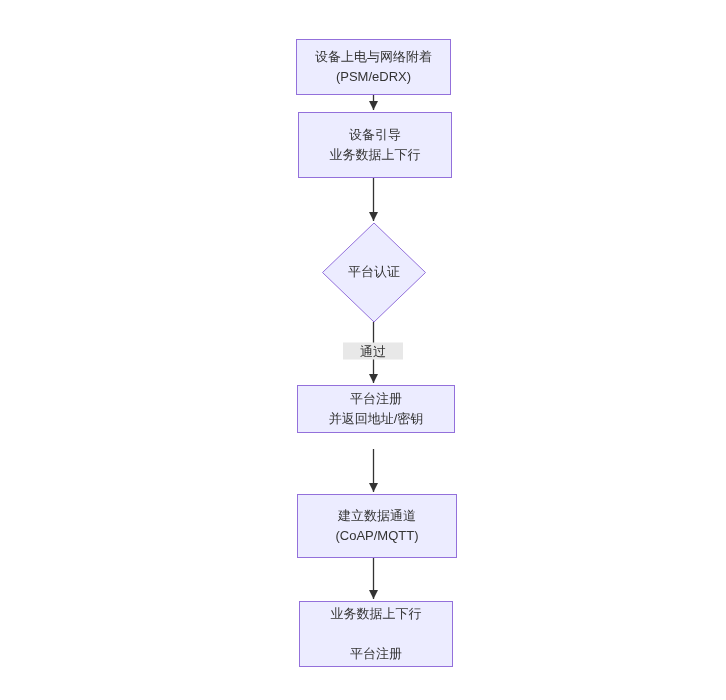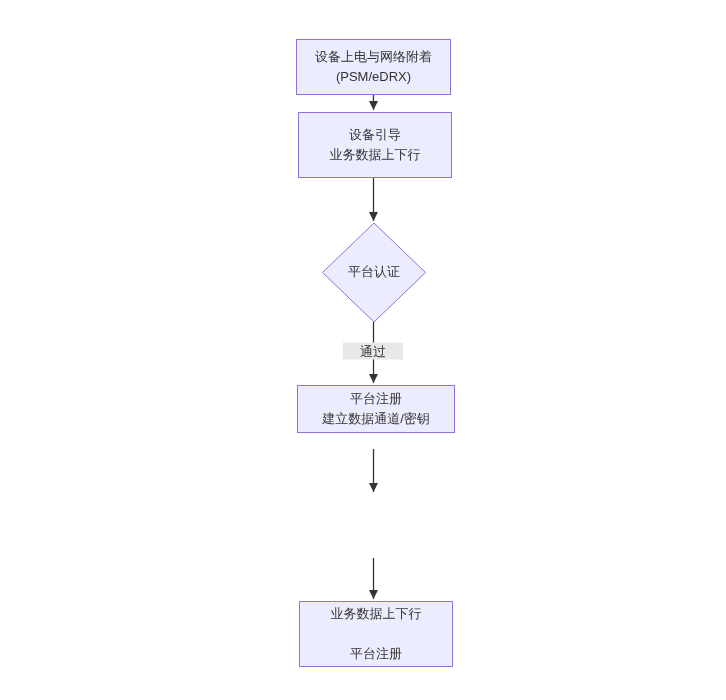--- a/index.html
+++ b/index.html
@@ -91,22 +91,26 @@
     <div>设备引导</div>
     <div>业务数据上下行</div>
   </div>
 
   <div class="diamond-label">平台认证</div>
 
   <div class="edge-label">通过</div>
 
   <div class="node" style="left:297px;top:385px;width:158px;height:48px;">
     <div>平台注册</div>
-    <div>建立数据通道/密钥</div>
+    <div>并返回地址/密钥</div>
   </div>
 
+  <div class="node" style="left:297px;top:494px;width:160px;height:64px;">
+    <div>建立数据通道</div>
+    <div>(CoAP/MQTT)</div>
+  </div>
 
   <div class="node" style="left:299px;top:601px;width:154px;height:66px;gap:20px;">
     <div>业务数据上下行</div>
     <div>平台注册</div>
   </div>
 
 </div>
 
 </body></html>

